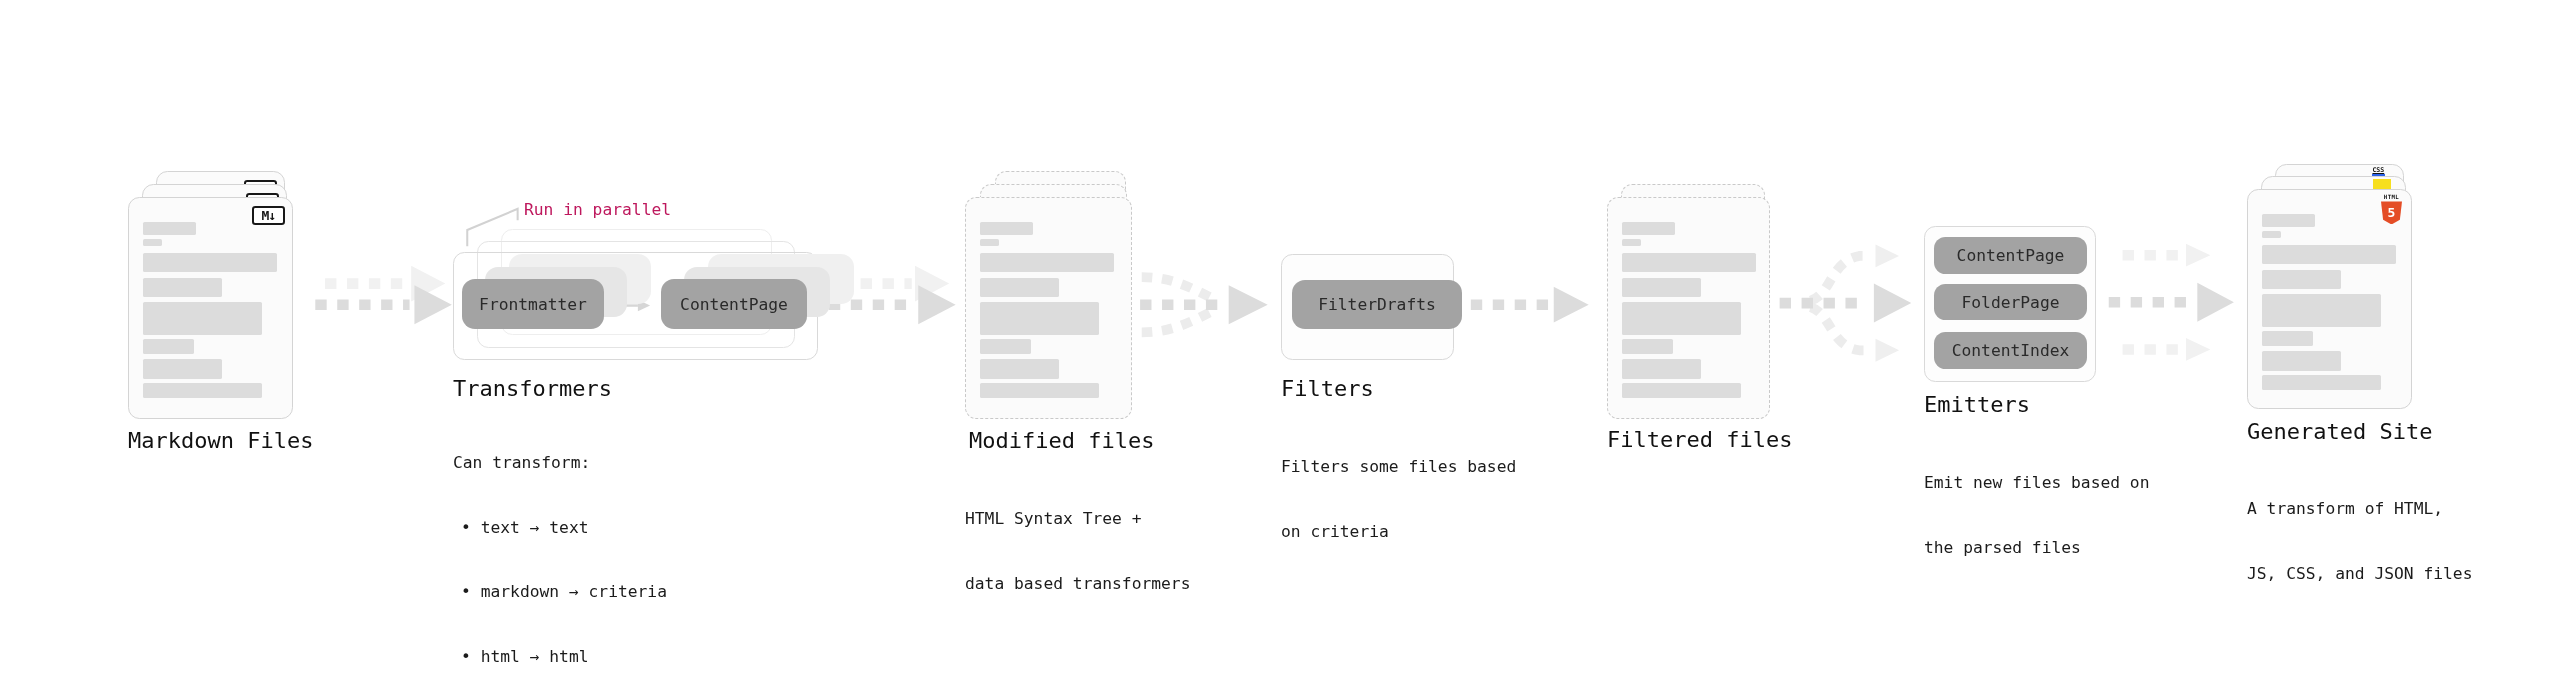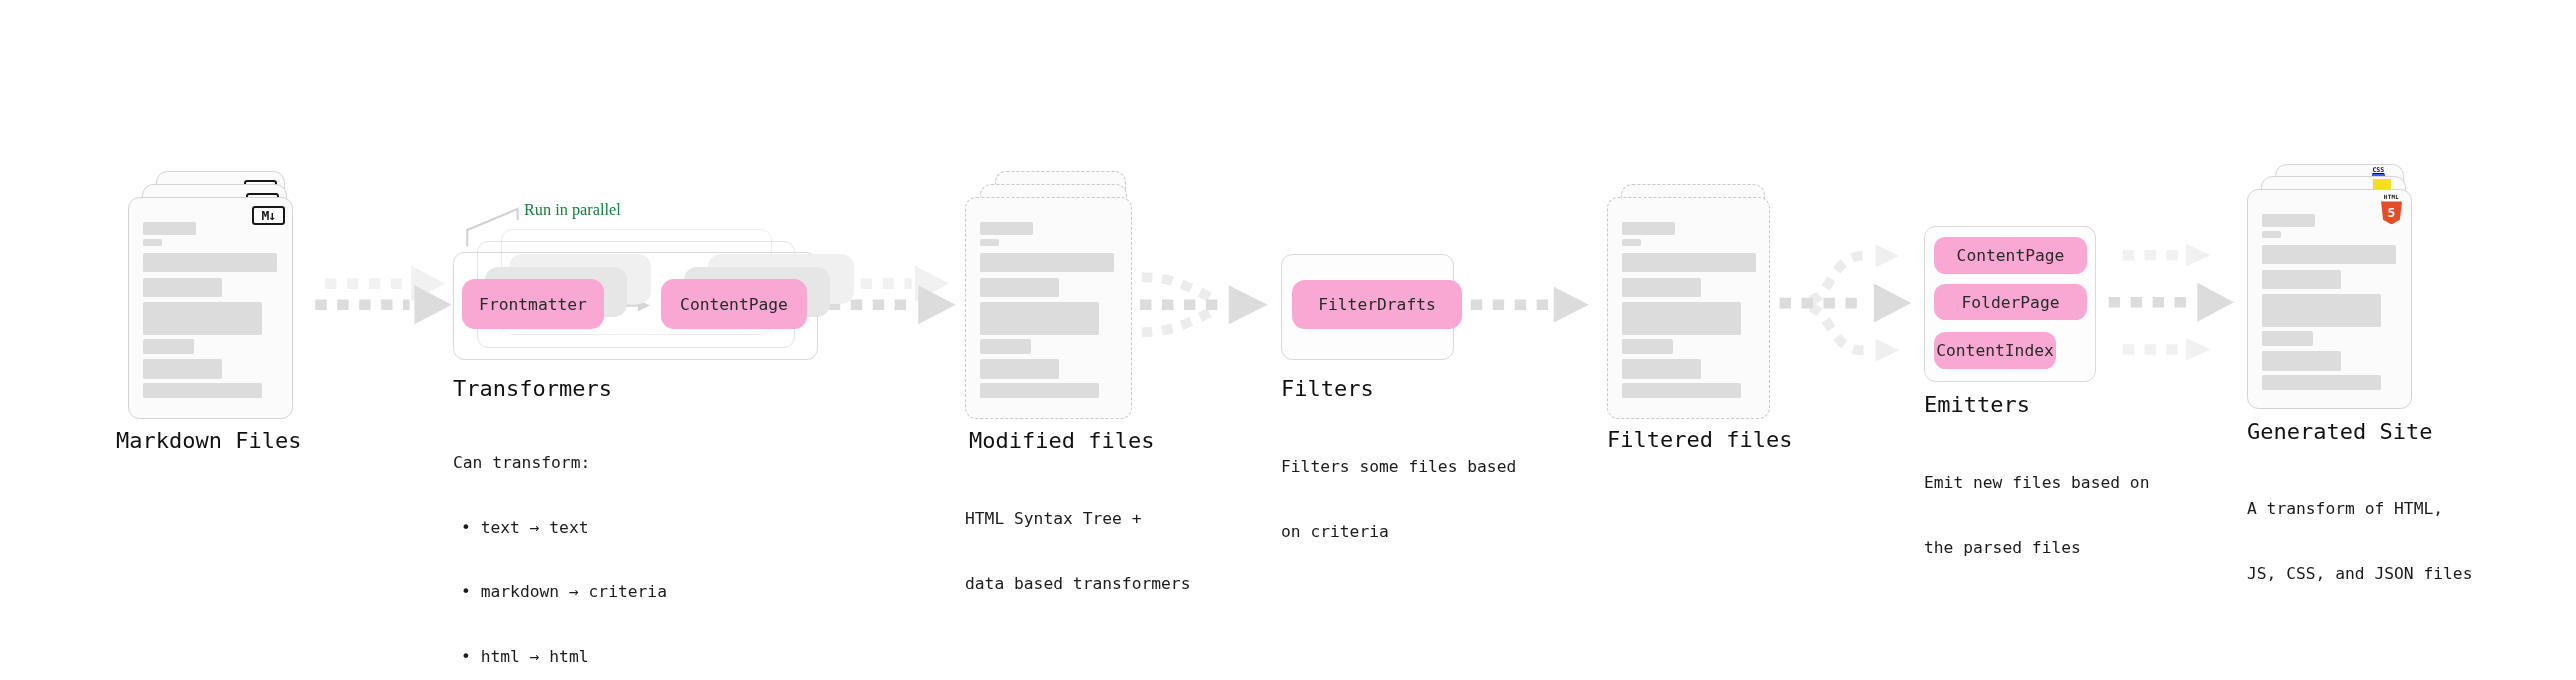--- a/index.html
+++ b/index.html
@@ -24,29 +24,29 @@
   .html5-shield{margin-top:0.8px;width:21px;height:23px;background:#e44d26;
     clip-path:polygon(0 0,100% 0,90% 80%,50% 100%,10% 80%);
     color:#fff;font-weight:bold;font-size:13px;display:flex;align-items:center;justify-content:center;}
   .js-badge{position:absolute;top:1.6px;right:14px;width:18px;height:10.6px;background:#f7df1e;}
   .css-badge{position:absolute;top:1.6px;right:18px;font-size:6.5px;font-weight:bold;color:#111;
     border-bottom:2.8px solid #2b62e9;line-height:7.3px;padding:0 0.8px;text-decoration:underline;}
   
   .obox{position:absolute;border:1.6px solid #d9d9d9;border-radius:11.4px;box-sizing:border-box;background:transparent;}
   .obox.g1{border-color:#e4e4e4}.obox.g2{border-color:#eeeeee}
   .obox.filled{background:#fdfdfd;}
-  .chip{position:absolute;background:#f9a8d4;border-radius:13px;display:flex;align-items:center;justify-content:center;
+  .chip{position:absolute;background:#a3a3a3;border-radius:13px;display:flex;align-items:center;justify-content:center;
     font-size:16.3px;color:#2a2a2a;box-sizing:border-box;}
   .chip.g1{background:#e6e6e6}.chip.g2{background:#f0f0f0}
   .echip{border-radius:11.4px;}
   
   .hlabel{position:absolute;font-size:22px;color:#111;white-space:nowrap;}
   .desc{position:absolute;font-size:16.3px;line-height:21.5px;color:#1b1b1b;white-space:pre;}
   .desc .ind{padding-left:8.1px;}
-  .note{position:absolute;font-size:16.3px;color:#15803d;white-space:nowrap;font-family:Liberation Serif, serif;}
+  .note{position:absolute;font-size:16.3px;color:#be185d;white-space:nowrap;}
   
   .connectors{position:absolute;left:0;top:0;pointer-events:none;}
   .dash{fill:none;stroke-dasharray:14 13;stroke-width:13;}
   .dash.dark{stroke:#dcdcdc}.dash.light{stroke:#f1f1f1}
   .dashc{fill:none;stroke:#ececec;stroke-width:12;stroke-dasharray:13 12;}
   .dark-fill{fill:#dcdcdc}.light-fill{fill:#f1f1f1}.branch-fill{fill:#efefef}
   .mini{fill:none;stroke-width:3;}
   .leader{fill:none;stroke:#d2d2d2;stroke-width:2.5;}
 </style>
 </head>
@@ -127,21 +127,21 @@
       <div class="md-badge">M↓</div>
     <i class="bar b1"></i>
         <i class="bar b2"></i>
         <i class="bar b3"></i>
         <i class="bar b4"></i>
         <i class="bar b5"></i>
         <i class="bar b6"></i>
         <i class="bar b7"></i>
         <i class="bar b8"></i>
       </div>
-    <div class="hlabel" style="left:116px;top:428px">Markdown Files</div>
+    <div class="hlabel" style="left:128px;top:428px">Markdown Files</div>
   </div>
 
   <div>
     <div class="obox g2" style="left:501px;top:229px;width:271px;height:106px"></div>
     <div class="obox g1" style="left:477px;top:241px;width:318px;height:107px"></div>
     <div class="obox" style="left:453px;top:252px;width:365px;height:108px"></div>
 
     <div class="chip g2" style="left:509px;top:254px;width:142px;height:50px"></div>
     <div class="chip g1" style="left:485px;top:267px;width:142px;height:50px"></div>
     <div class="chip" style="left:462px;top:279px;width:142px;height:50px">Frontmatter</div>
@@ -202,21 +202,21 @@
         <i class="bar b7"></i>
         <i class="bar b8"></i>
       </div>
     <div class="hlabel" style="left:1607px;top:427px">Filtered files</div>
   </div>
 
   <div>
     <div class="obox filled" style="left:1924px;top:226px;width:172px;height:156px"></div>
     <div class="chip echip" style="left:1934px;top:237px;width:153px;height:37px">ContentPage</div>
     <div class="chip echip" style="left:1934px;top:284px;width:153px;height:36px">FolderPage</div>
-    <div class="chip echip" style="left:1934px;top:332px;width:122px;height:37px">ContentIndex</div>
+    <div class="chip echip" style="left:1934px;top:332px;width:153px;height:37px">ContentIndex</div>
     <div class="hlabel" style="left:1924px;top:392px">Emitters</div>
     <div class="desc" style="left:1924px;top:429px">
       <div>Emit new files based on</div>
       <div>the parsed files</div>
     </div>
   </div>
 
   <div>
     <div class="doc" style="left:2275px;top:164px;width:129px;height:220px">
       <div class="css-badge">CSS</div>

